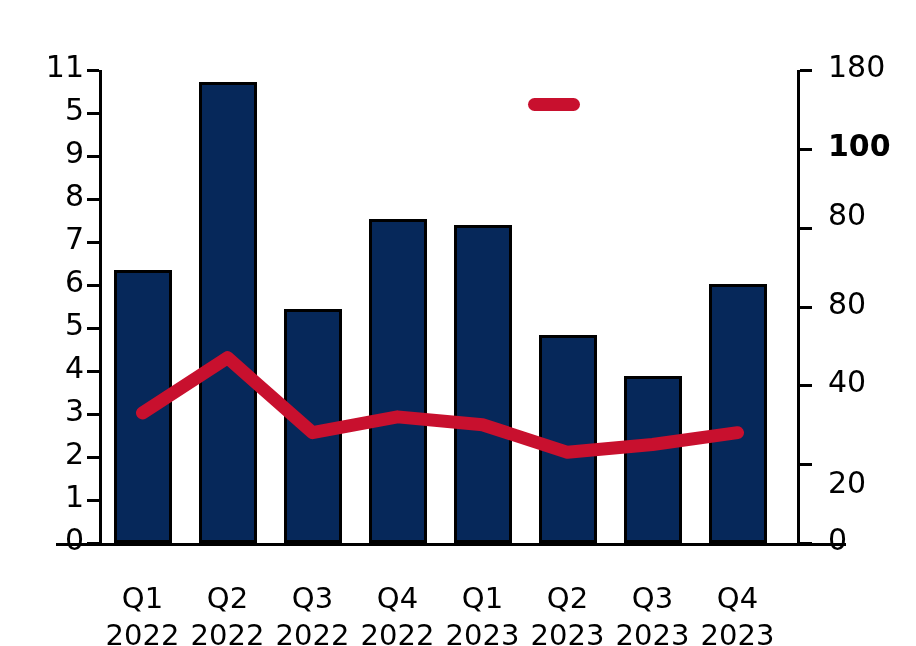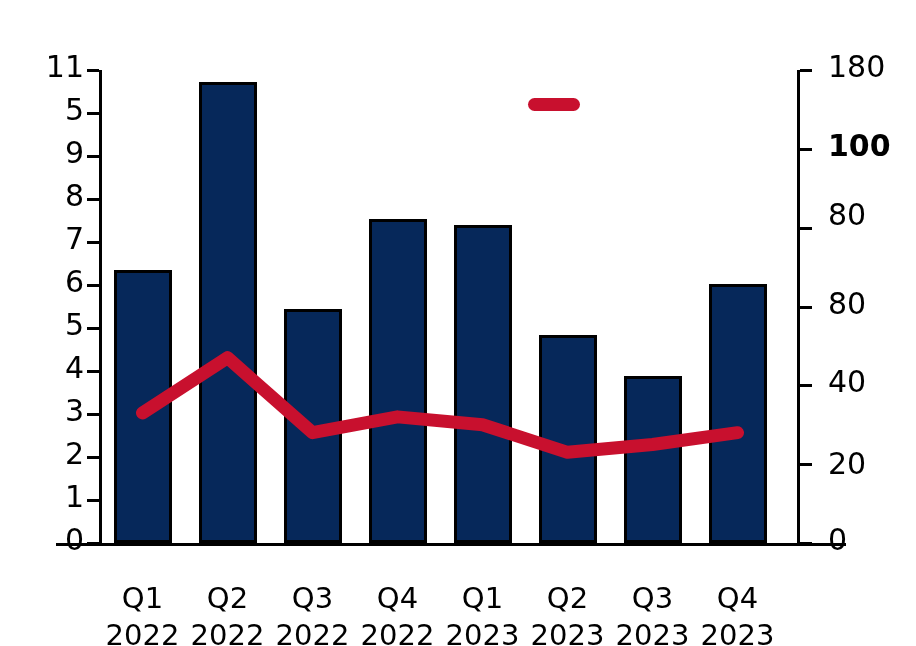--- a/index.html
+++ b/index.html
@@ -132,21 +132,21 @@
       <div class="tick-label tick-label-left" style="top: 138px;">9</div>
       <div class="tick tick-left" style="top: 112px;"></div>
       <div class="tick-label tick-label-left" style="top: 95px;">5</div>
       <div class="tick tick-left" style="top: 69px;"></div>
       <div class="tick-label tick-label-left" style="top: 52px;">11</div>
     </div>
   <div id="right-ticks">
       <div class="tick tick-right" style="top: 542px;"></div>
       <div class="tick-label tick-label-right" style="top: 525px;">0</div>
       <div class="tick tick-right" style="top: 463.167px;"></div>
-      <div class="tick-label tick-label-right" style="top: 449px;">20</div>
+      <div class="tick-label tick-label-right" style="top: 468px;">20</div>
       <div class="tick tick-right" style="top: 384.333px;"></div>
       <div class="tick-label tick-label-right" style="top: 367.333px;">40</div>
       <div class="tick tick-right" style="top: 305.5px;"></div>
       <div class="tick-label tick-label-right" style="top: 288.5px;">80</div>
       <div class="tick tick-right" style="top: 226.667px;"></div>
       <div class="tick-label tick-label-right" style="top: 200px;">80</div>
       <div class="tick tick-right" style="top: 147.833px;"></div>
       <div class="tick-label tick-label-right" style="top: 130.833px; font-weight: bold;">100</div>
       <div class="tick tick-right" style="top: 69px;"></div>
       <div class="tick-label tick-label-right" style="top: 52px;">180</div>

